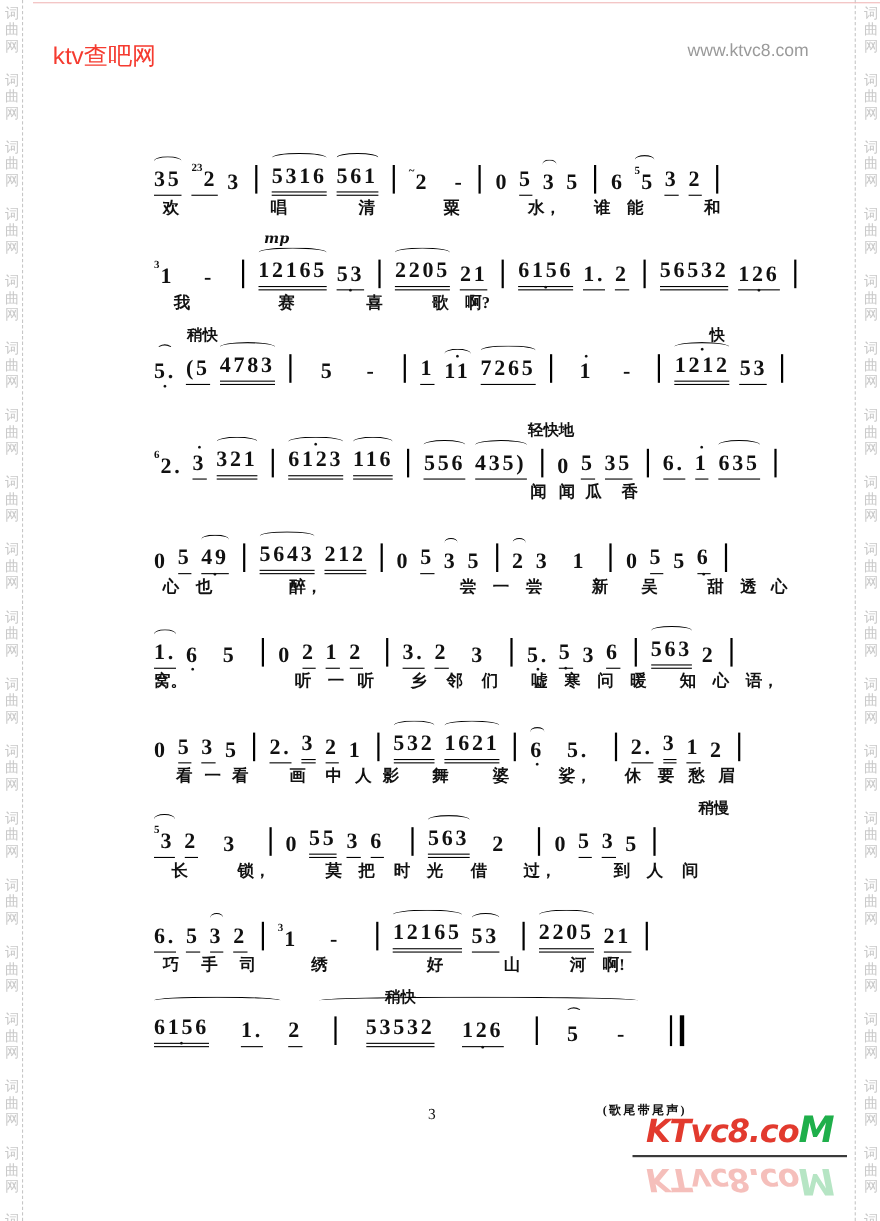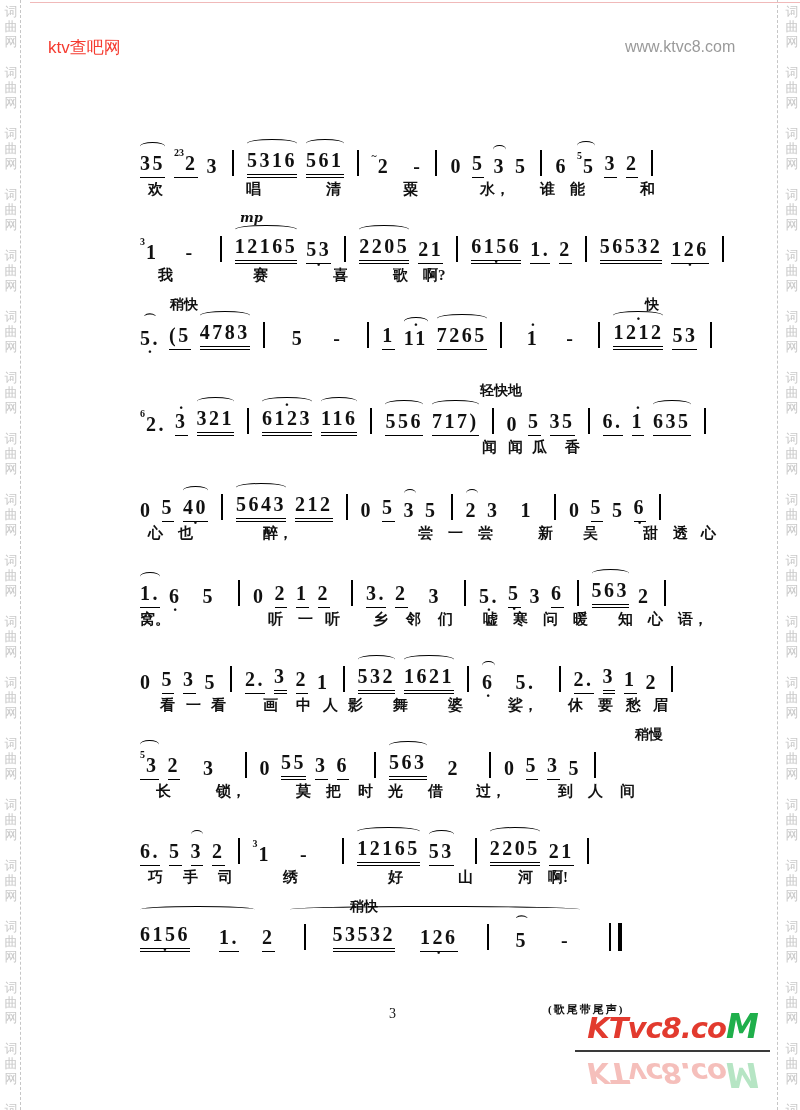--- a/index.html
+++ b/index.html
@@ -14,21 +14,21 @@
   .wm.right{left:784px}
   .wm-group{margin-bottom:16px}
   .wm-char{height:15px}
   .dashline{position:absolute;top:0;bottom:0;width:0;border-left:1px dashed #c6c6c6}
   .dashline.left{left:20px}
   .dashline.right{left:777px}
   .cropline{position:absolute;top:2px;left:30px;right:0;height:1px;background:#f0b9b9}
 
   
   .site-name{position:absolute;left:48px;top:36px;font-family:"Liberation Sans",sans-serif;
-             font-size:17px;color:#f53b30;}
+             font-size:22px;color:#f53b30;}
   .site-url{position:absolute;left:625px;top:38px;font-family:"Liberation Sans",sans-serif;
             font-size:16px;color:#9a9a9a;}
 
   
   .sheet{position:absolute;left:112px;top:148px;width:580px;}
   .system{position:relative;height:52px;margin-bottom:34px;margin-left:28px;}
   .notes{display:flex;align-items:flex-end;gap:9px;height:30px;}
   .note{position:relative;font-weight:bold;font-size:20px;letter-spacing:2.5px;
         line-height:24px;white-space:nowrap;}
   .note.u1{border-bottom:1.6px solid #000;padding-bottom:2px}
@@ -353,21 +353,21 @@
       <span class="mark" style="left: 340px;">轻快地</span>
       <div class="notes">
         <span class="note"><sup class="pre">6</sup>2.</span>
         <span class="note u1 hd">3</span>
         <span class="note u2 arc">321</span>
         <span class="bar"></span>
         <span class="note u2 arc hd">6123</span>
         <span class="note u2 arc">116</span>
         <span class="bar"></span>
         <span class="note u1 arc">556</span>
-        <span class="note u1 arc">717)</span>
+        <span class="note u1 arc">435)</span>
         <span class="bar"></span>
         <span class="note">0</span>
         <span class="note u1">5</span>
         <span class="note u1">35</span>
         <span class="bar"></span>
         <span class="note u1">6.</span>
         <span class="note u1 hd">1</span>
         <span class="note u1 arc">635</span>
         <span class="bar"></span>
       </div>
@@ -375,21 +375,21 @@
         <span style="left: 342px;">闻</span>
         <span style="left: 368px;">闻</span>
         <span style="left: 392px;">瓜</span>
         <span style="left: 425px;">香</span>
       </div>
     </div>
     <div class="system">
       <div class="notes">
         <span class="note">0</span>
         <span class="note u1">5</span>
-        <span class="note u1 arc ld">40</span>
+        <span class="note u1 arc ld">49</span>
         <span class="bar"></span>
         <span class="note u2 arc">5643</span>
         <span class="note u2">212</span>
         <span class="bar"></span>
         <span class="note">0</span>
         <span class="note u1">5</span>
         <span class="note arc">3</span>
         <span class="note">5</span>
         <span class="bar"></span>
         <span class="note arc">2</span>

